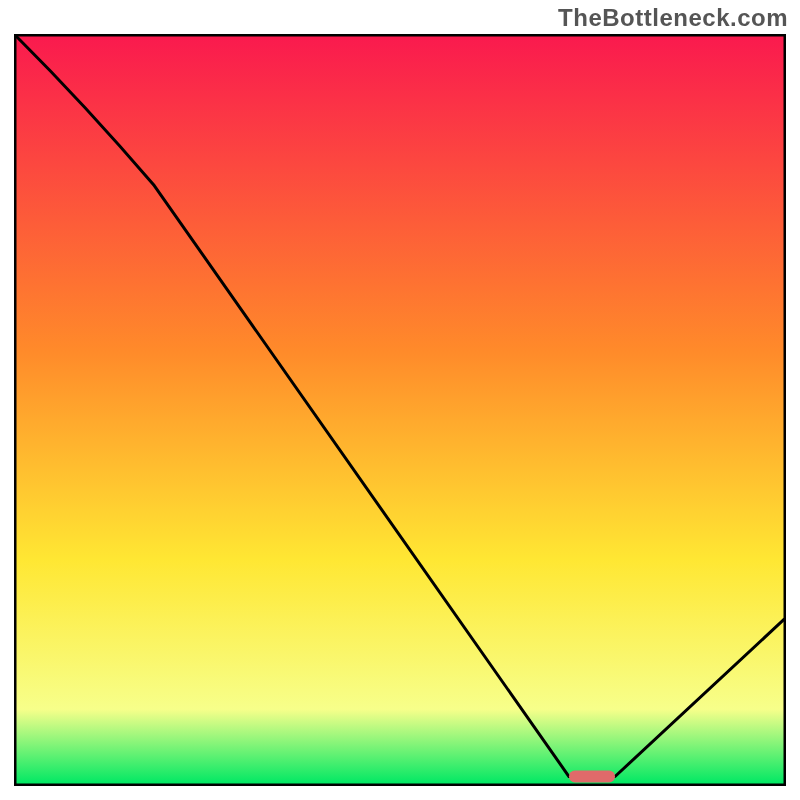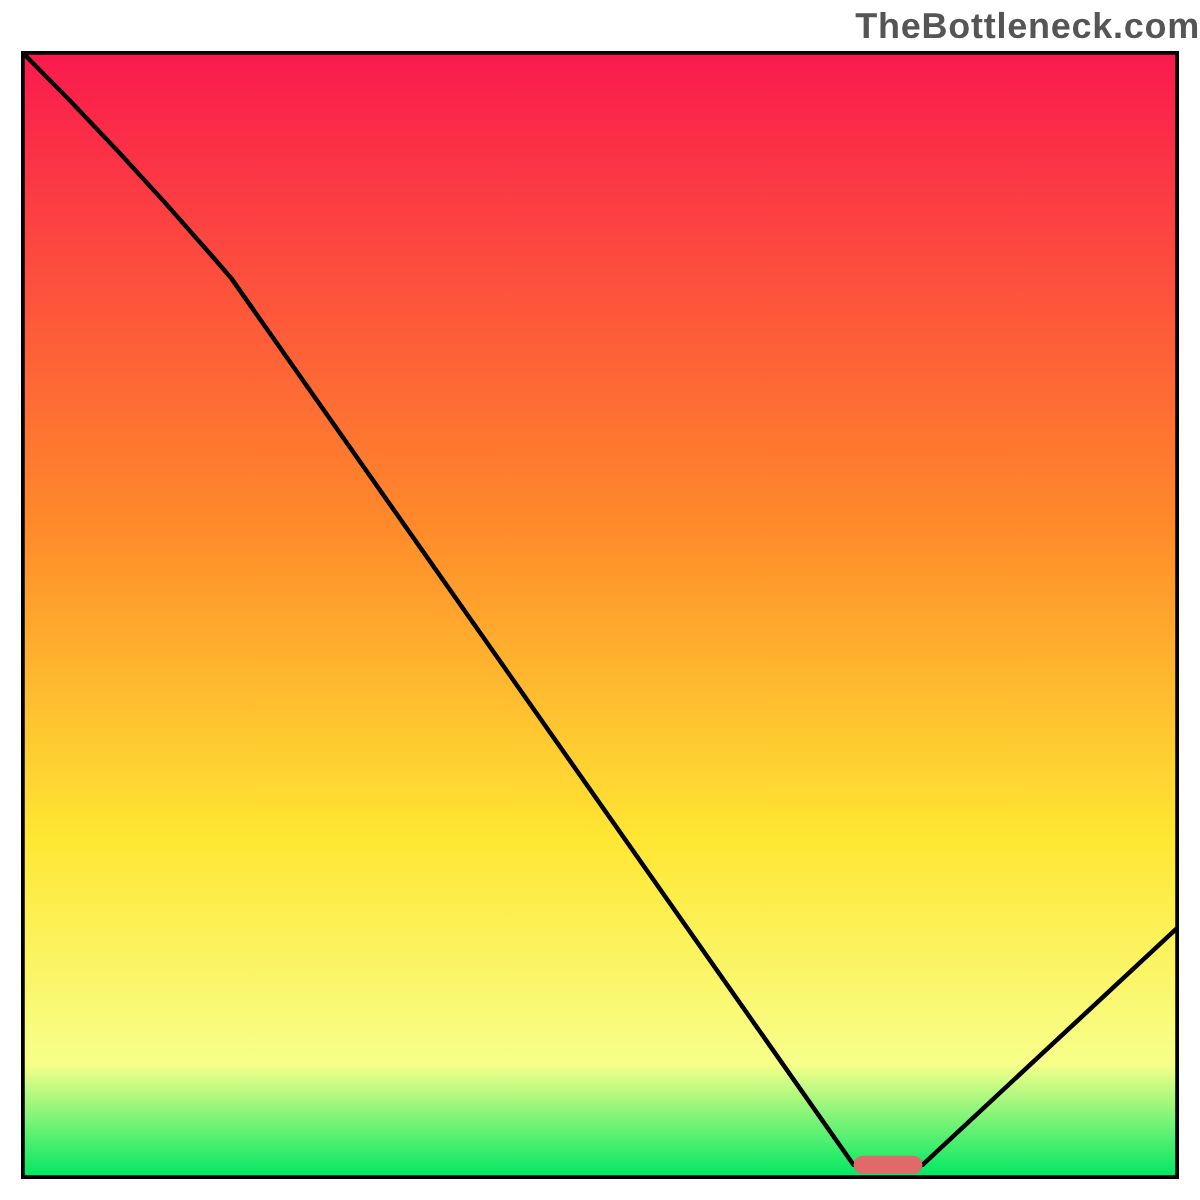--- a/index.html
+++ b/index.html
@@ -12,21 +12,21 @@
     font-family: Arial, Helvetica, sans-serif;
   }
   .container {
     position: relative;
     width: 800px;
     height: 800px;
   }
   .watermark {
     position: absolute;
     top: 4px;
-    right: 0;
+    right: 12px;
     font-size: 24px;
     font-weight: bold;
     color: #555;
     letter-spacing: 0.5px;
   }
   .plot {
     position: absolute;
     left: 14px;
     top: 34px;
     width: 772px;

